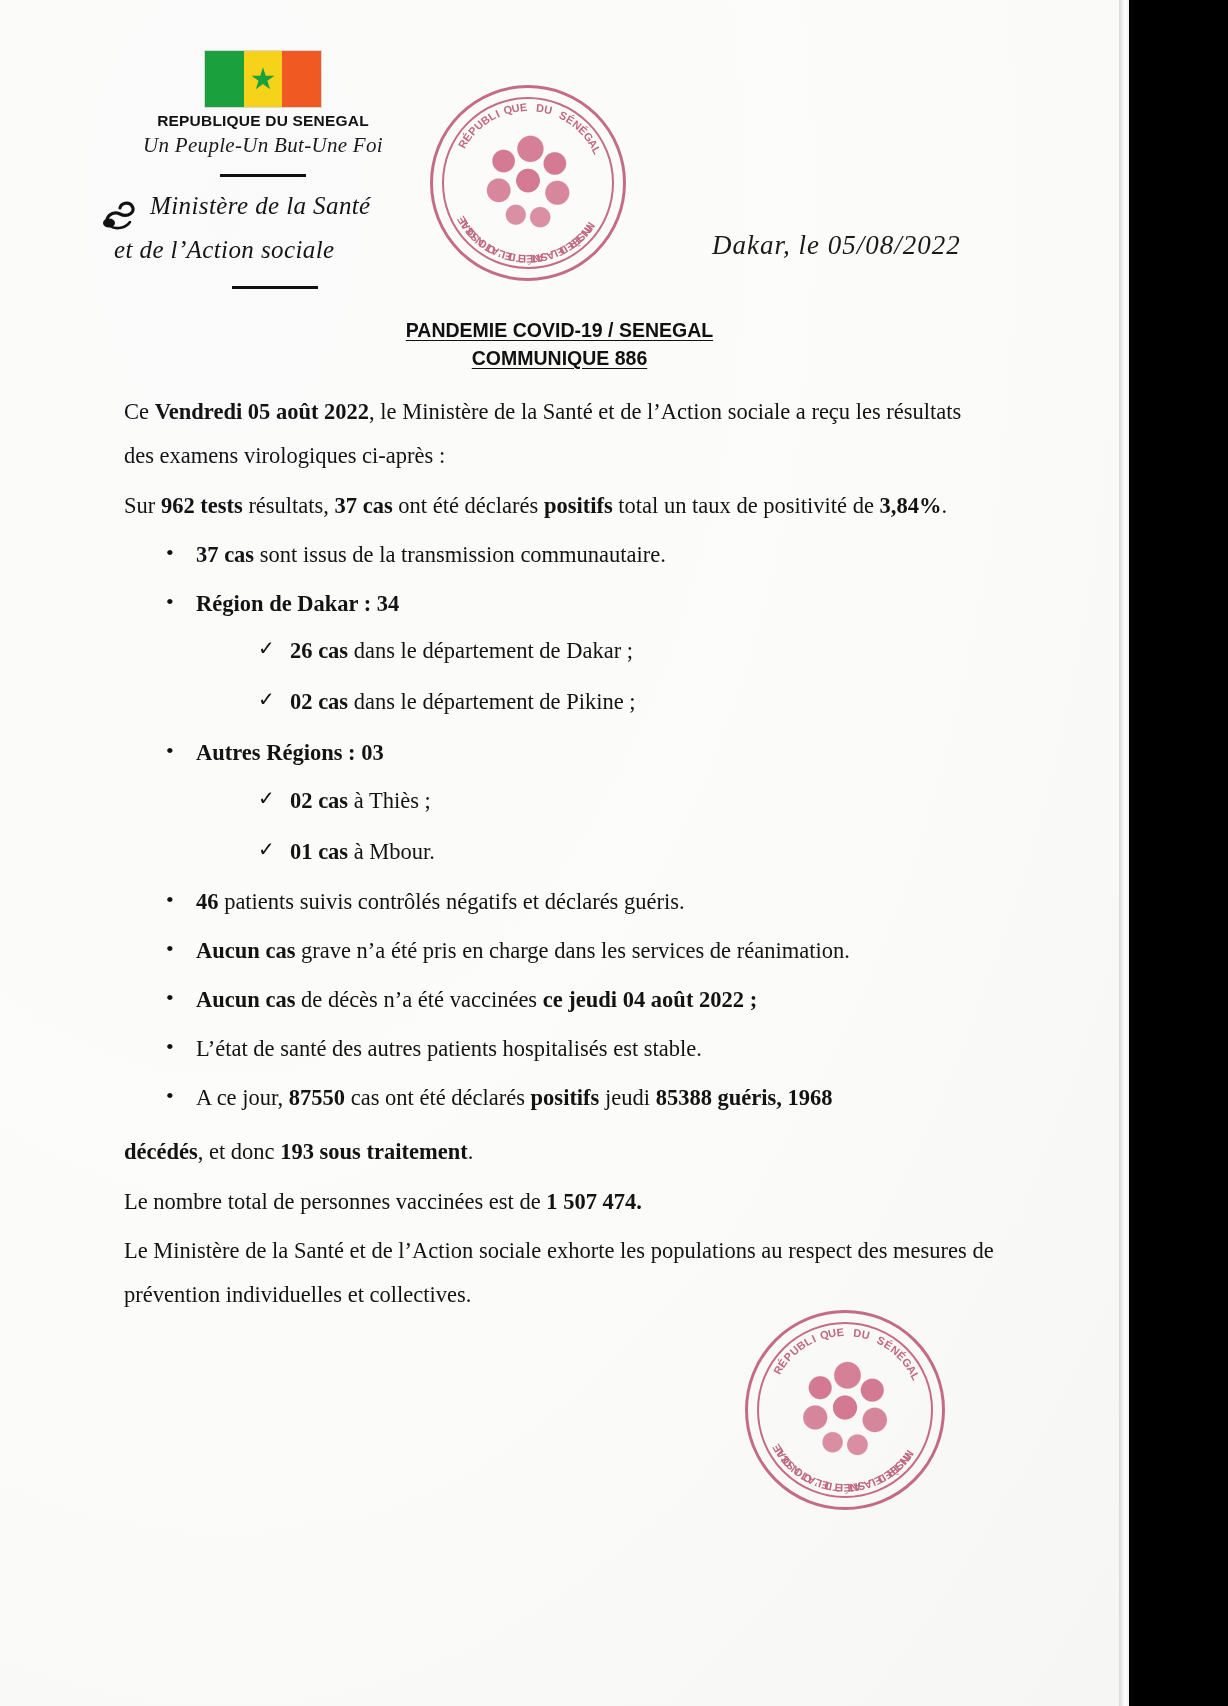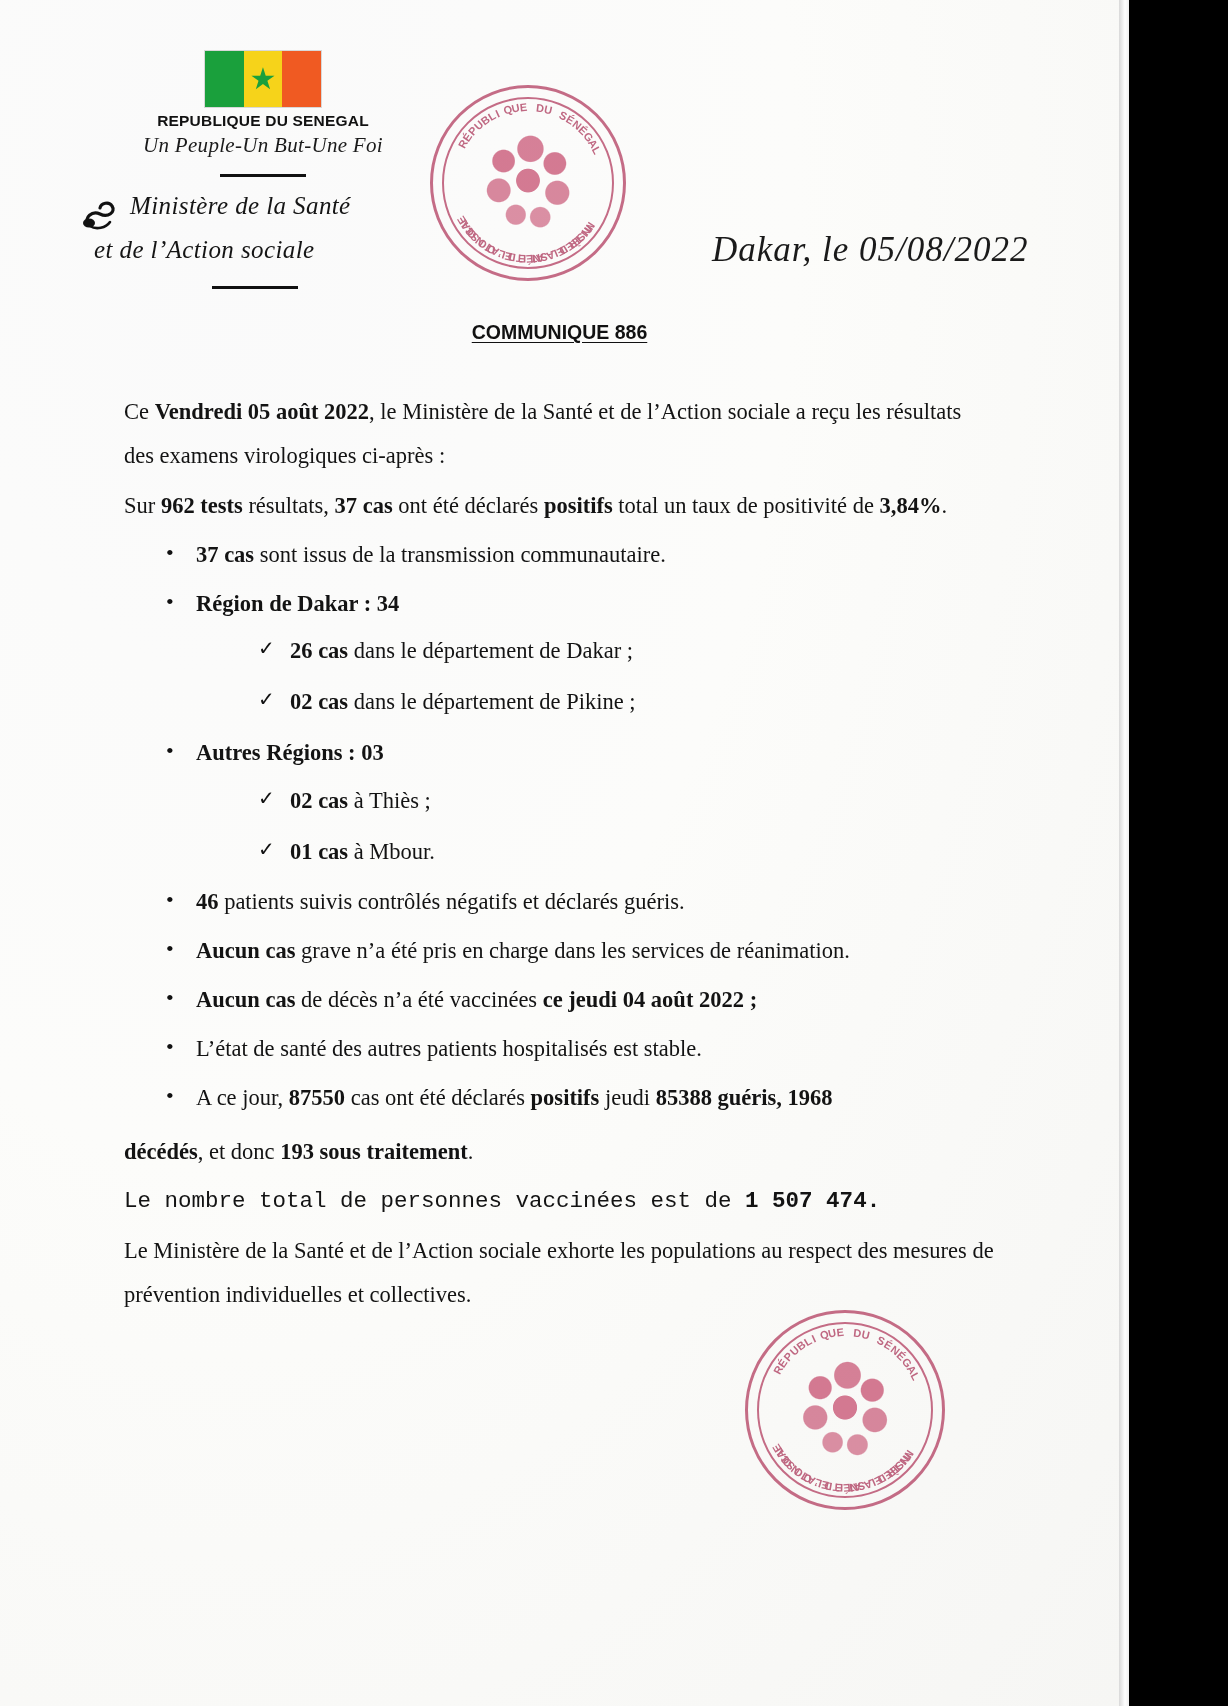--- a/index.html
+++ b/index.html
@@ -88,21 +88,21 @@
   }
   .hrule {
     width: 86px; height: 3px;
     background: #111;
     margin: 16px auto 0 auto;
   }
   .hrule.lower { margin-top: 22px; }
 
   .ministry-wrap {
     position: absolute;
-    left: 72px; top: 152px;
+    left: 92px; top: 152px;
     width: 330px;
   }
   .ministry-line1 {
     font-style: italic;
     font-size: 25px;
     color: #151515;
     white-space: nowrap;
     padding-left: 58px;
     letter-spacing: .4px;
   }
@@ -169,21 +169,21 @@
   #stamp-bottom {
     left: 745px; top: 1310px;
     width: 200px; height: 200px;
   }
 
   
   .date-line {
     position: absolute;
     left: 712px; top: 190px;
     font-style: italic;
-    font-size: 35px;
+    font-size: 27px;
     color: #1a1a1a;
     letter-spacing: 1px;
     white-space: nowrap;
   }
 
   
   .title-block {
     position: absolute;
     top: 318px; left: 0;
     width: 1119px;
@@ -241,21 +241,21 @@
     line-height: 1.5;
   }
   ul.checks > li::before {
     content: "\2713";
     position: absolute;
     left: 0; top: -1px;
     font-size: 20px;
     color: #111;
   }
   .cont-line { margin: 22px 0 0 38px; }
-  .tail-p { margin-top: 26px; font-family: Liberation Mono, monospace; }
+  .tail-p { margin-top: 26px; }
   .tail-p2 { margin-top: 30px; line-height: 1.95; }
 </style>
 </head>
 <body>
 
 <div id="page">
   <div id="paper-tint"></div>
 
   <div class="header">
 
@@ -354,20 +354,21 @@
           <span style="transform: rotate(52.6047deg) translate(0px, 82px) rotate(180deg);">A</span>
           <span style="transform: rotate(55.3023deg) translate(0px, 82px) rotate(180deg);">L</span>
           <span style="transform: rotate(58deg) translate(0px, 82px) rotate(180deg);">E</span>
         </div>
       </div>
 
     <div class="date-line">Dakar, le 05/08/2022</div>
   </div>
 
   <div class="title-block">
+    <div><span class="t-line">PANDEMIE COVID-19 / SENEGAL</span></div>
     <div class="t2"><span class="t-line">COMMUNIQUE 886</span></div>
   </div>
 
   <div class="body-text">
 
     <p>
       <span>Ce </span><b>Vendredi 05 août 2022</b><span>, le Ministère de la Santé et de l’Action sociale a reçu les résultats des examens virologiques ci-après :</span>
     </p>
 
     <p>

